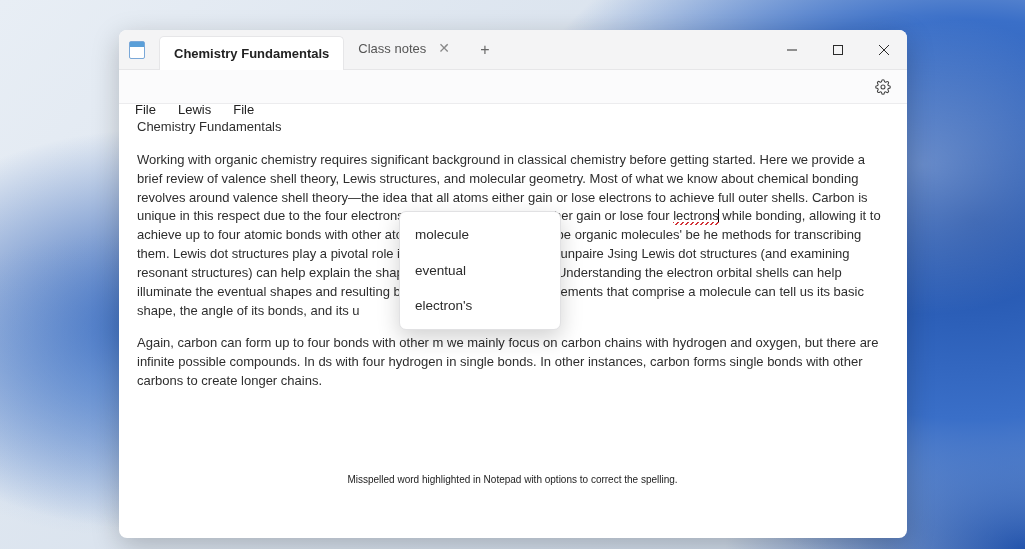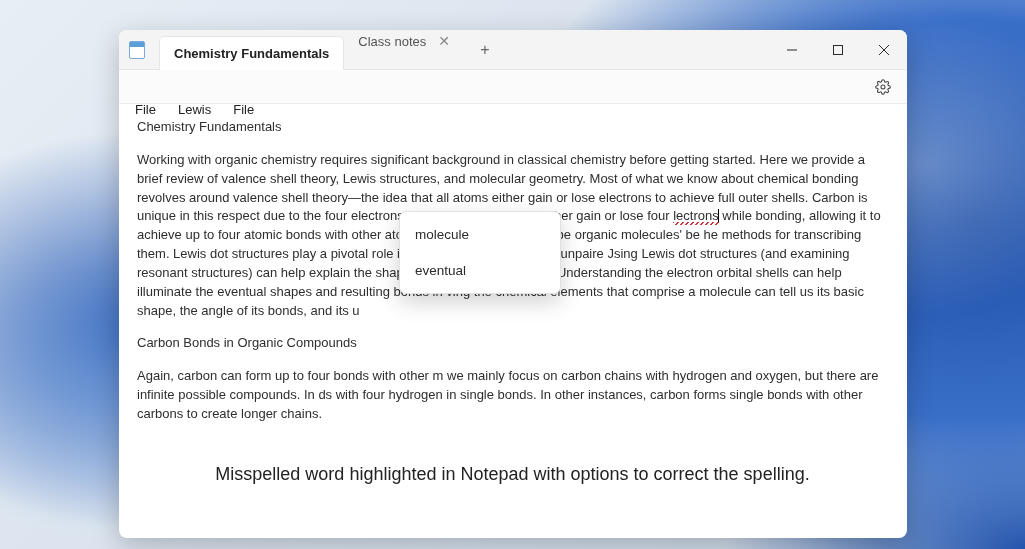--- a/index.html
+++ b/index.html
@@ -77,21 +77,21 @@
     }
     .tab {
       display: flex;
       align-items: center;
       height: 32px;
       padding: 0 14px;
       font-size: 13px;
       color: #555;
       border-radius: 5px 5px 0 0;
       gap: 10px;
-      margin-bottom: 12px;
+      margin-bottom: 5px;
     }
     .tab.active {
       background: #ffffff;
       color: #222;
       font-weight: 600;
       height: 34px;
       border: 1px solid #e6e6e8;
       border-bottom: none;
       margin-bottom: -1px;
     }
@@ -191,21 +191,21 @@
       padding: 8px 10px;
       border-radius: 4px;
       color: #2b2b2b;
       cursor: pointer;
     }
     .caption {
       position: absolute;
       bottom: 64px;
       left: 0; right: 0;
       text-align: center;
-      font-size: 18px;
+      font-size: 10px;
       color: #222;
     }
   </style>
 </head>
 <body>
 
 <div class="desktop-bg"></div>
 
 <div class="window">
   <div class="titlebar">
@@ -254,23 +254,23 @@
         <path d="M19.4 15a1.7 1.7 0 0 0 .34 1.87l.06.06a2 2 0 1 1-2.83 2.83l-.06-.06a1.7 1.7 0 0 0-1.87-.34 1.7 1.7 0 0 0-1.04 1.56V21a2 2 0 1 1-4 0v-.09A1.7 1.7 0 0 0 9 19.4a1.7 1.7 0 0 0-1.87.34l-.06.06a2 2 0 1 1-2.83-2.83l.06-.06a1.7 1.7 0 0 0 .34-1.87 1.7 1.7 0 0 0-1.56-1.04H3a2 2 0 1 1 0-4h.09A1.7 1.7 0 0 0 4.6 9a1.7 1.7 0 0 0-.34-1.87l-.06-.06a2 2 0 1 1 2.83-2.83l.06.06a1.7 1.7 0 0 0 1.87.34H9a1.7 1.7 0 0 0 1.04-1.56V3a2 2 0 1 1 4 0v.09c0 .68.4 1.29 1.04 1.55a1.7 1.7 0 0 0 1.87-.34l.06-.06a2 2 0 1 1 2.83 2.83l-.06.06a1.7 1.7 0 0 0-.34 1.87V9c.26.64.87 1.04 1.56 1.04H21a2 2 0 1 1 0 4h-.09a1.7 1.7 0 0 0-1.55 1.04z"></path>
       </svg>
     </div>
   </div>
 
   <div class="content">
     <div class="para">Chemistry Fundamentals</div>
     <div class="para">
       <span>Working with organic chemistry requires significant background in classical chemistry before getting started. Here we provide a brief review of valence shell theory, Lewis structures, and molecular geometry. Most of what we know about chemical bonding revolves around valence shell theory—the idea that all atoms either gain or lose electrons to achieve full outer shells. Carbon is unique in this respect due to the four electrons in its outer shell. It can either gain or lose four </span><span class="misspell">lectrons</span><span class="caret"></span><span> while bonding, allowing it to achieve up to four atomic bonds with other atoms or molecules. To describe organic molecules' be                                                              he methods for transcribing them. Lewis dot structures play a pivotal role in describing the paired and unpaire                                                             Jsing Lewis dot structures (and examining resonant structures) can help explain the shapes and bonding p                                                              pounds. Understanding the electron orbital shells can help illuminate the eventual shapes and resulting bonds in                                                              ving the chemical elements that comprise a molecule can tell us its basic shape, the angle of its bonds, and its u</span>
     </div>
-    <div class="para">Carbon Bonds in Organic Compounds</div>
     <div class="para">Again, carbon can form up to four bonds with other m                                                               we mainly focus on carbon chains with hydrogen and oxygen, but there are infinite possible compounds. In                                                              ds with four hydrogen in single bonds. In other instances, carbon forms single bonds with other carbons to create longer chains.</div>
 
     <div class="context-menu">
       <div class="context-item">molecule</div>
       <div class="context-item">eventual</div>
+      <div class="context-item">electron's</div>
     </div>
   </div>
 </div>
 
 <div class="caption">Misspelled word highlighted in Notepad with options to correct the spelling.</div>
 
 </body></html>

